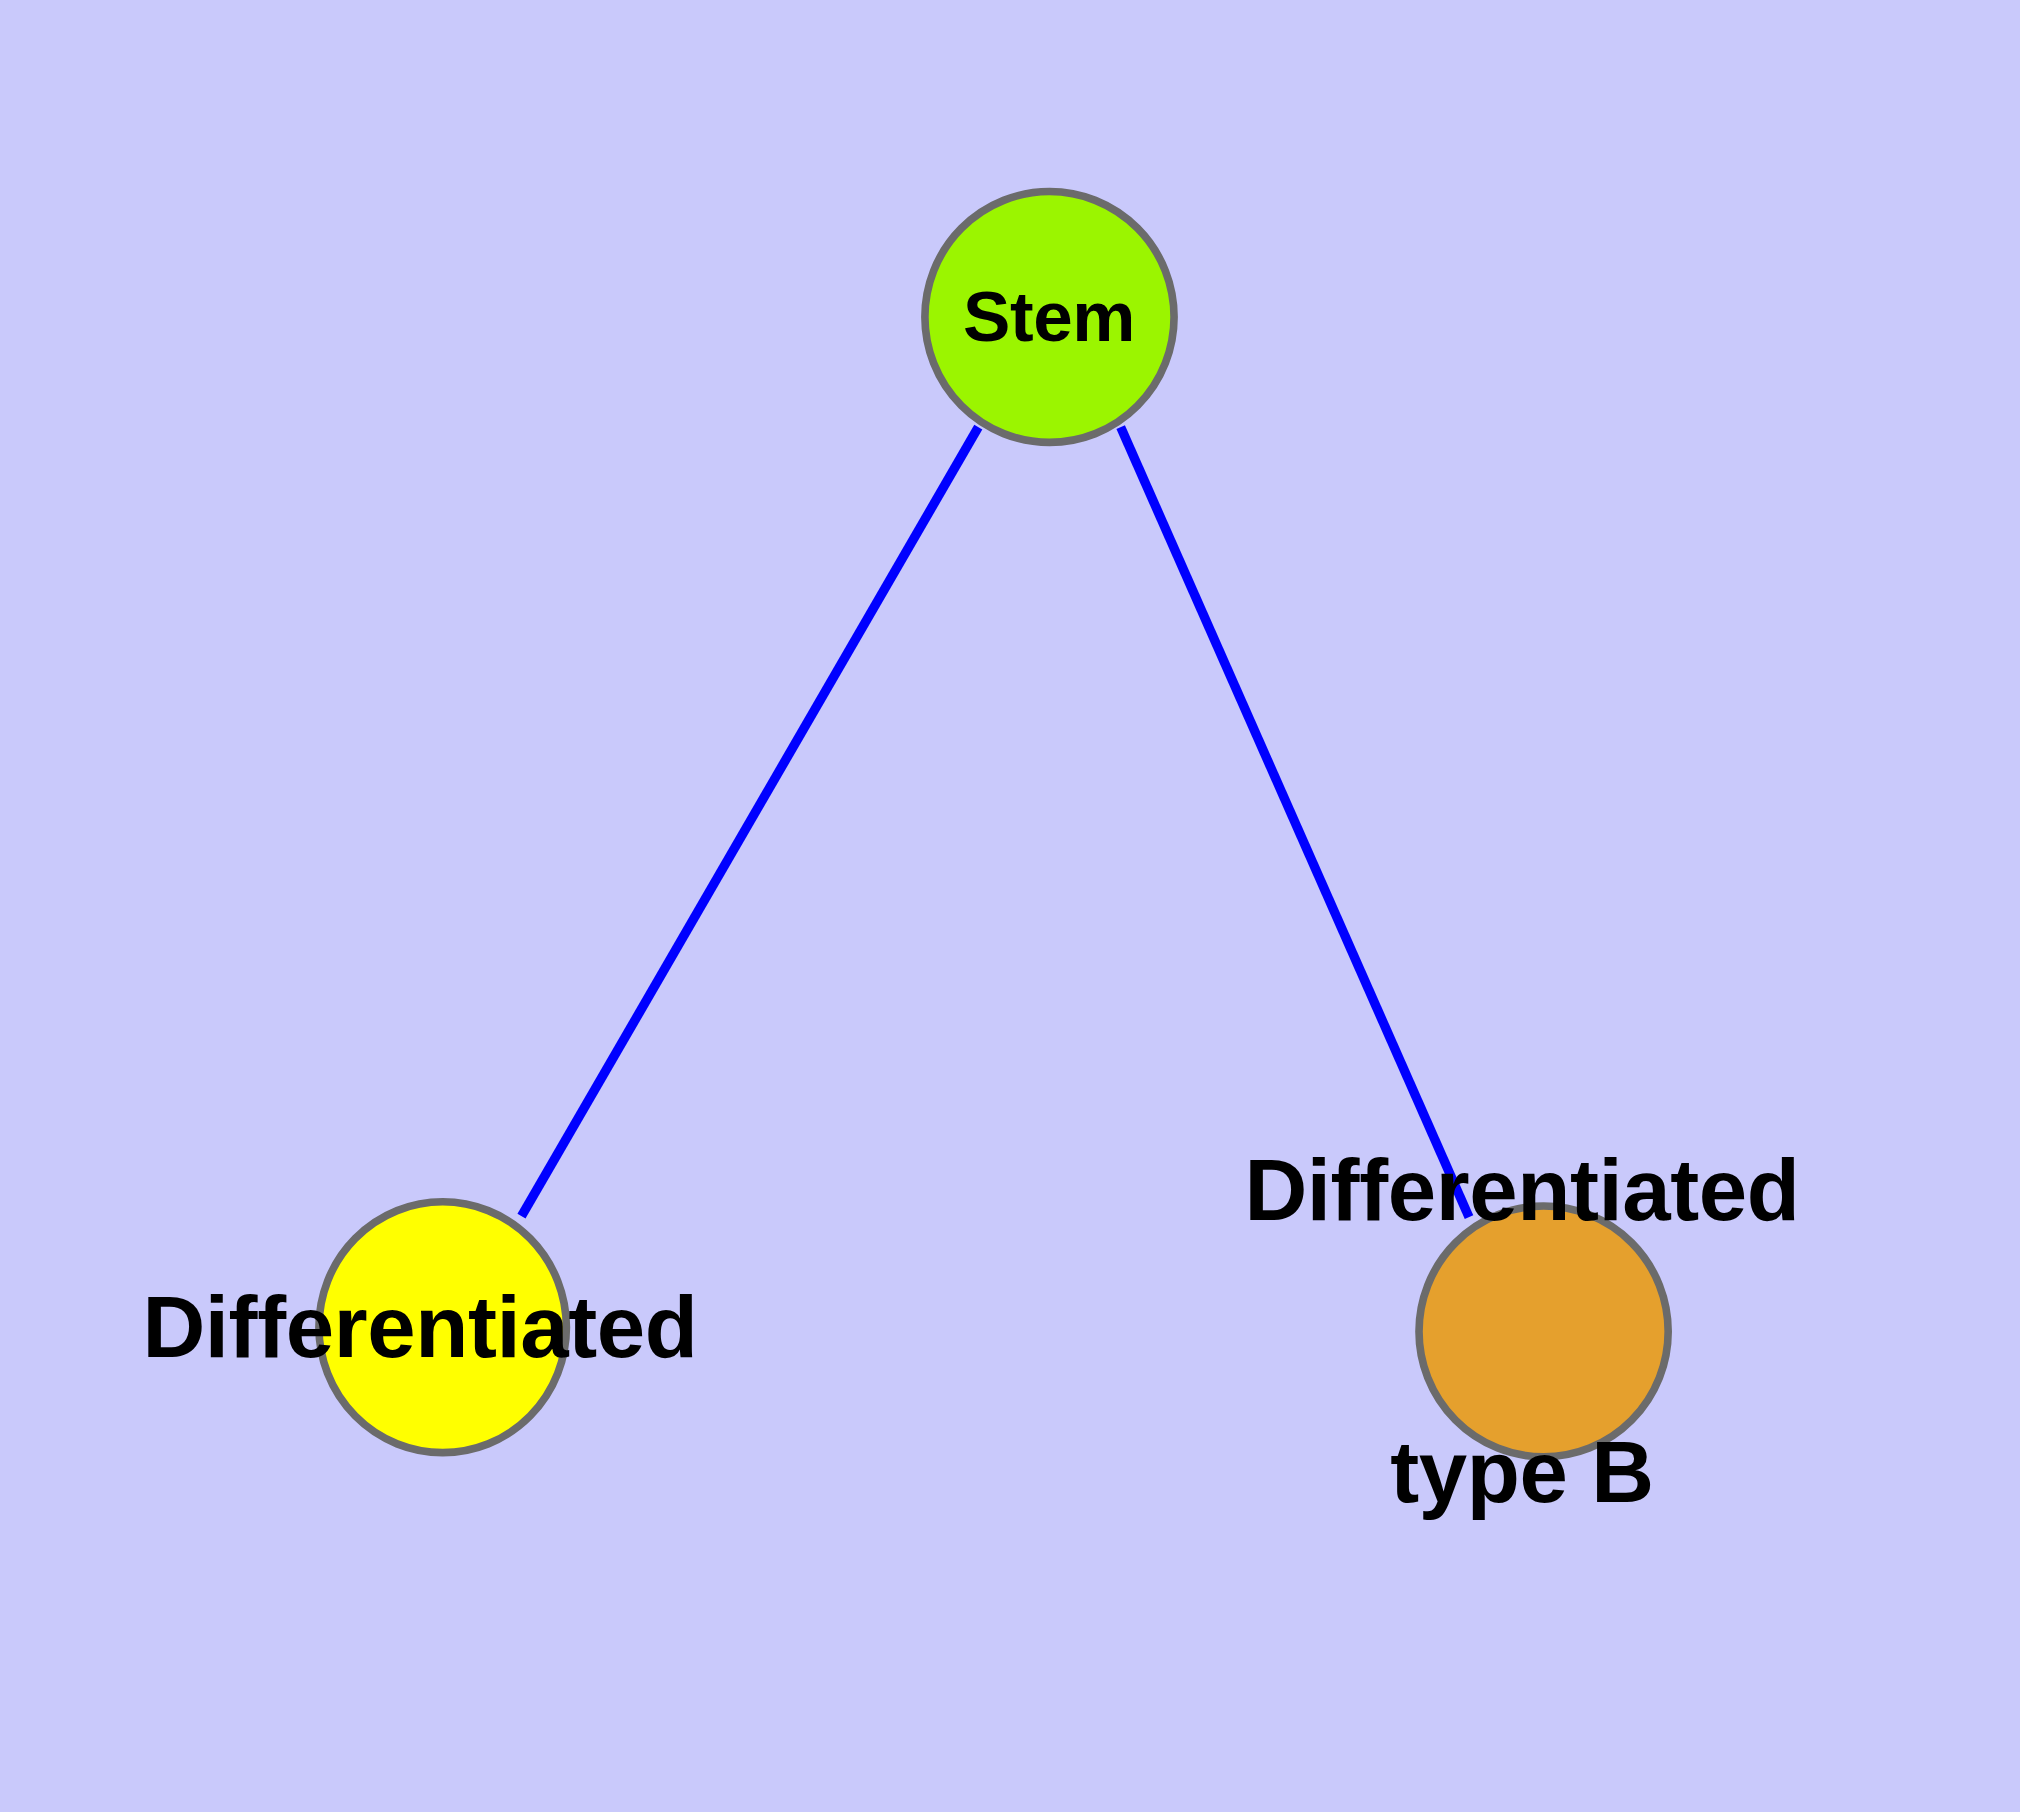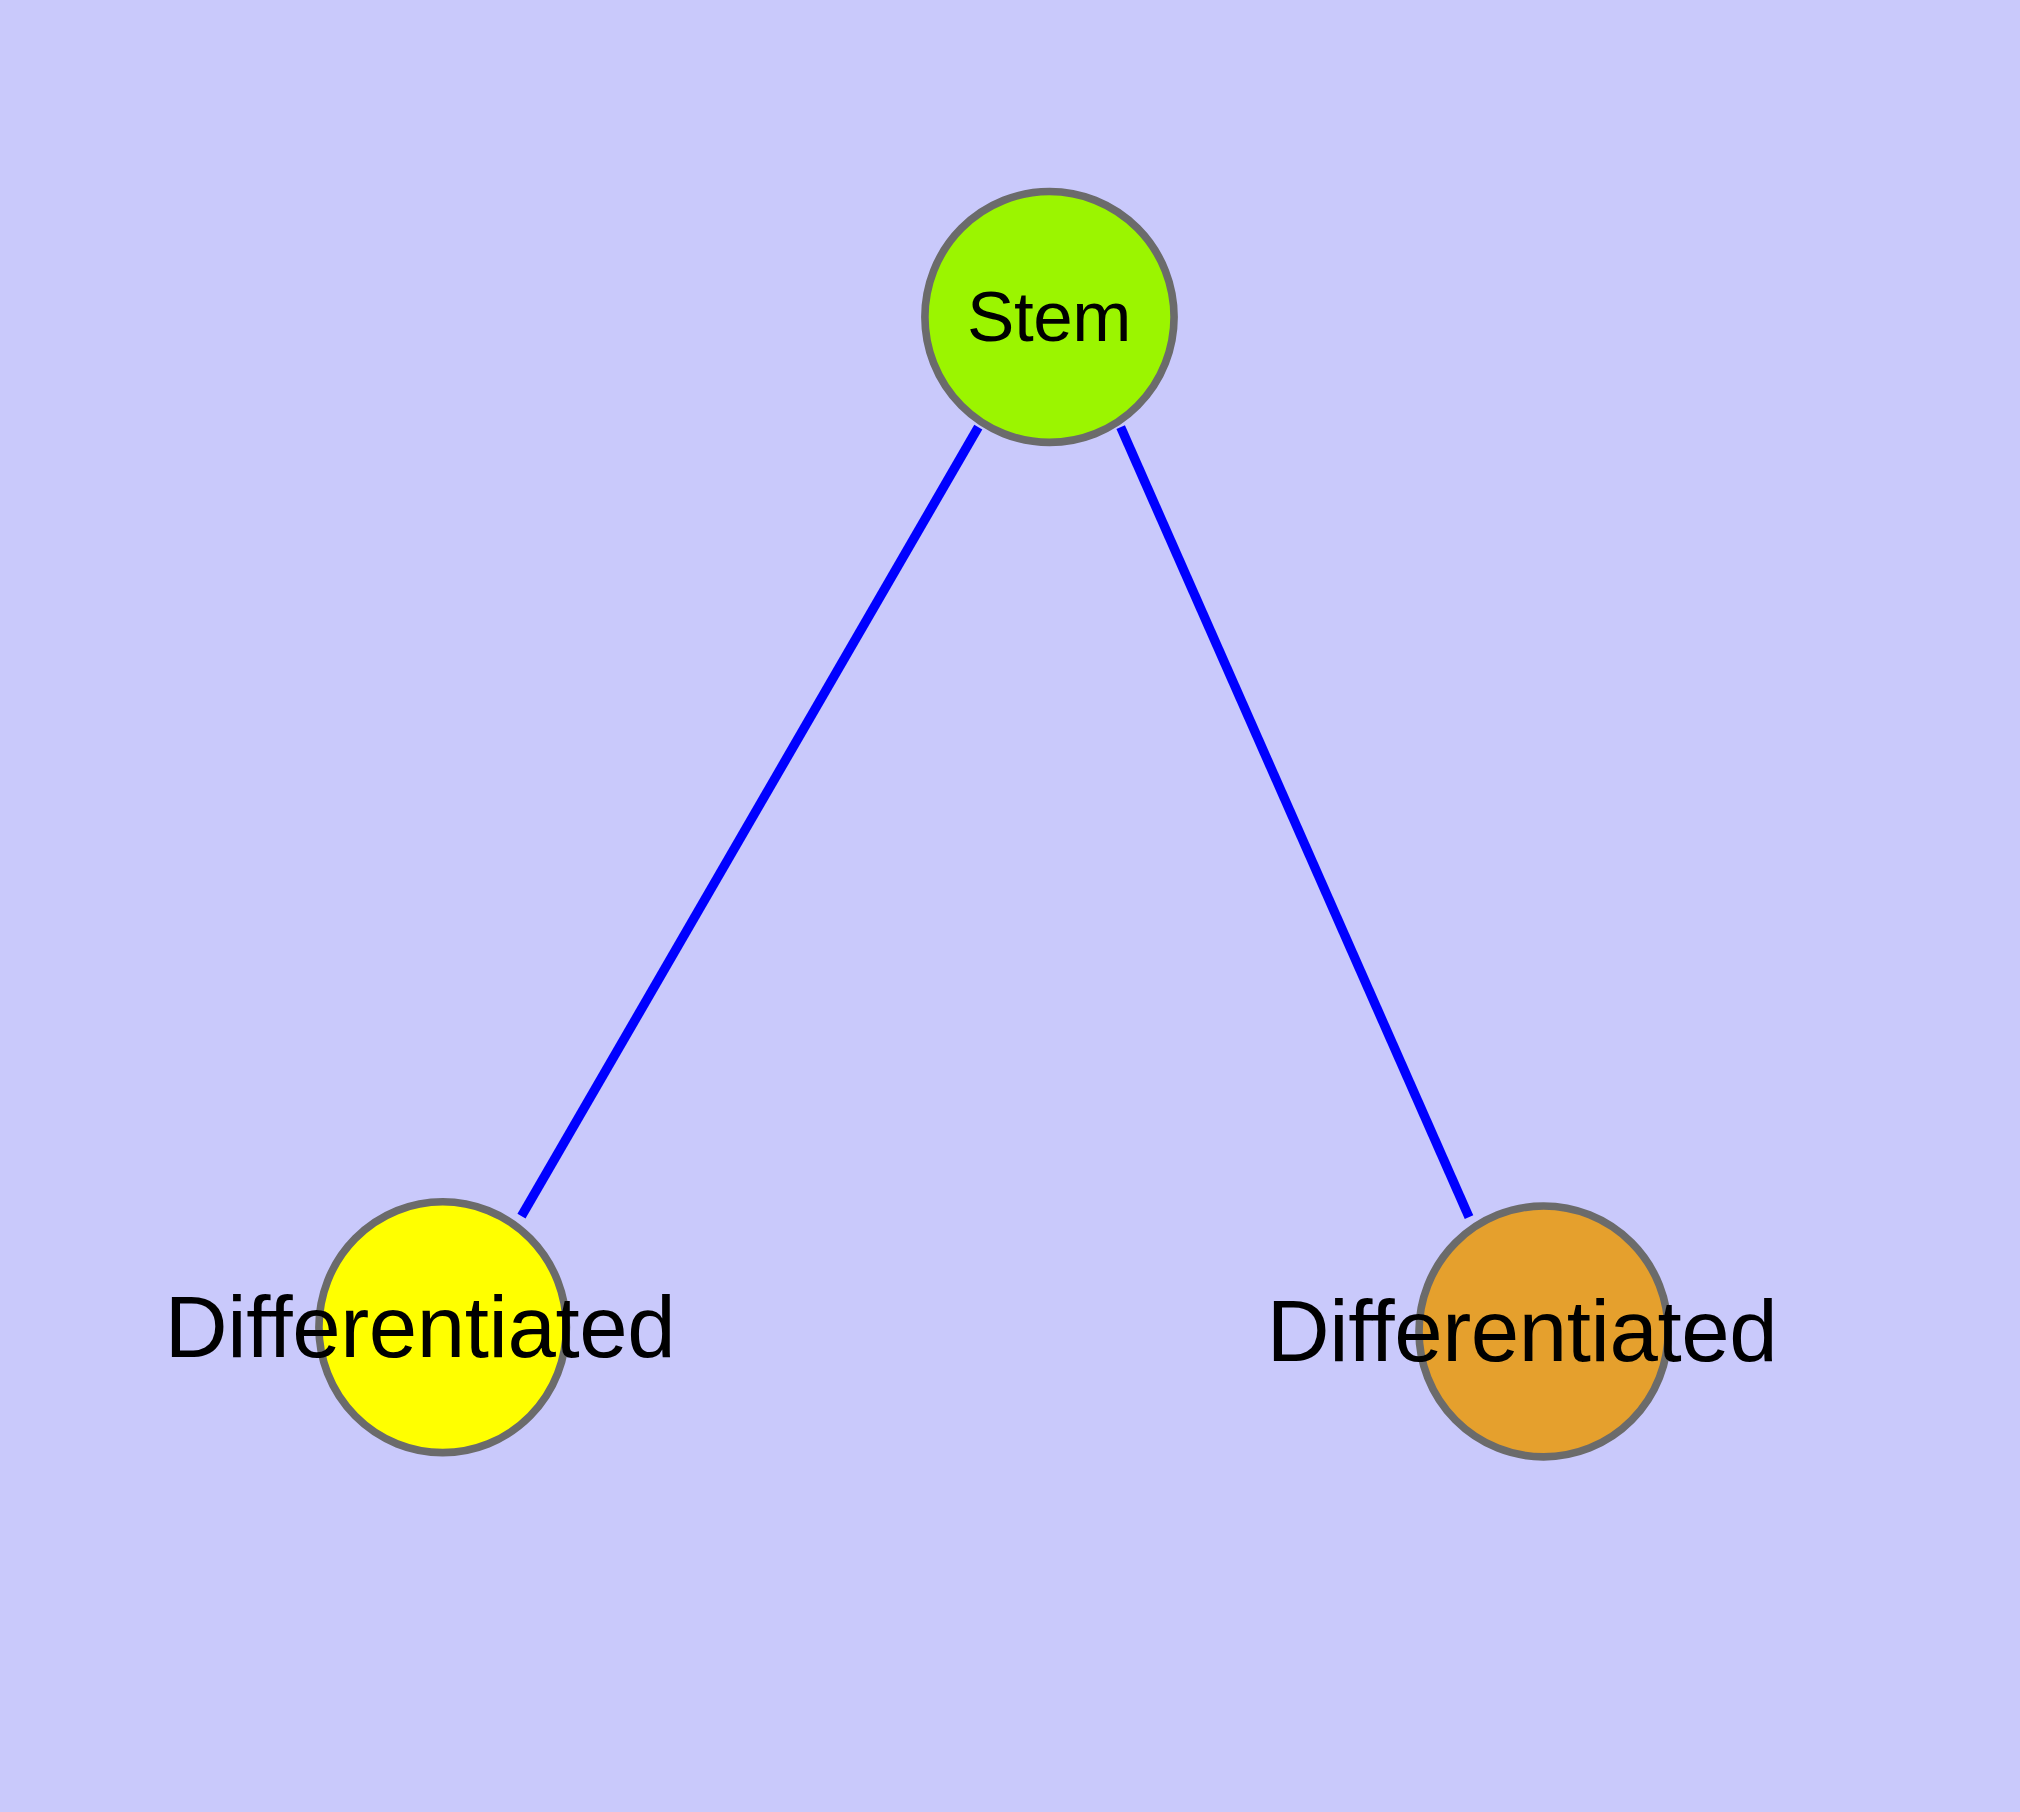--- a/index.html
+++ b/index.html
@@ -24,21 +24,21 @@
   }
   #graph-svg {
     position: absolute;
     left: 0;
     top: 0;
     width: 2021px;
     height: 1812px;
   }
   .node-label {
     position: absolute;
-    font-weight: normal;
+    font-weight: bold;
     color: #000000;
     text-align: center;
     white-space: pre;
     line-height: 1.08;
     letter-spacing: -0.4px;
     -webkit-font-smoothing: antialiased;
   }
   #label-stem {
     font-size: 71px;
     left: 1049px;
@@ -80,16 +80,17 @@
   </svg>
 
   <div class="node-label" id="label-stem">Stem</div>
 
   <div class="node-label" id="label-diff-a">
     <div>Differentiated</div>
   </div>
 
   <div class="node-label" id="label-diff-b">
     <div>Differentiated</div>
+    <div>type B</div>
   </div>
 
 </div>
 
 
 </body></html>

